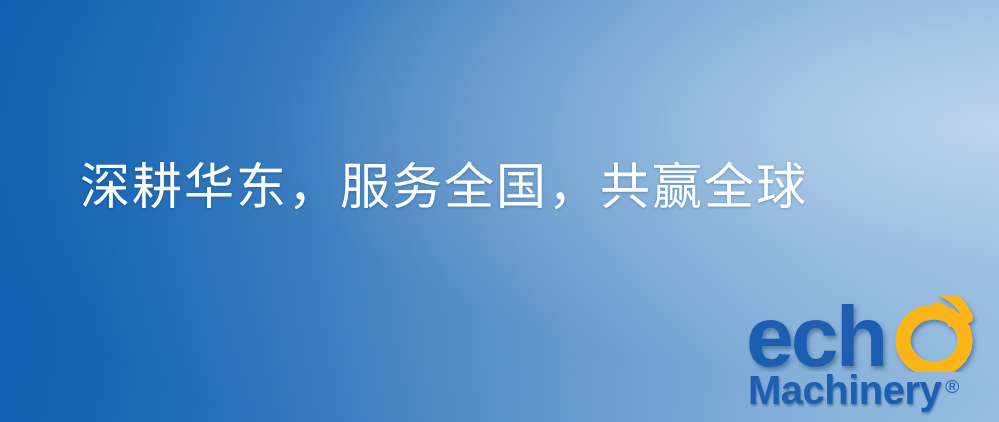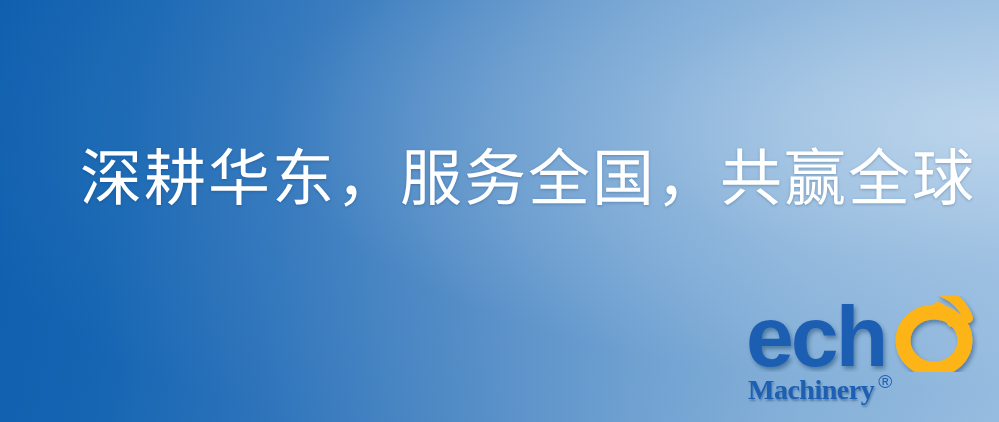--- a/index.html
+++ b/index.html
@@ -29,23 +29,23 @@
                       #4d88c4 48%,
                       #6b9ed0 64%,
                       #86b1d9 80%,
                       #9cc0e2 100%);
   }
 
   
   .headline {
     position: absolute;
     left: 80px;
-    top: 144px;
+    top: 152px;
     font-family: "Liberation Serif", "DejaVu Serif", serif;
-    font-size: 62px;
+    font-size: 50px;
     line-height: 70px;
     letter-spacing: 2px;
     color: #ffffff;
     white-space: nowrap;
     text-shadow: 0 1px 3px rgba(8, 52, 104, 0.30);
   }
 
   
   .subtitle {
     position: absolute;
@@ -79,23 +79,23 @@
   .logo-sub {
     position: absolute;
     left: 6px;
     top: 72px;
     height: 46px;
     display: flex;
     align-items: baseline;
   }
 
   .logo-sub-text {
-    font-family: Liberation Serif, serif;
+    font-family: Liberation Sans, sans-serif;
     font-weight: 700;
-    font-size: 28px;
+    font-size: 40px;
     line-height: 44px;
     letter-spacing: -0.5px;
     color: #1d5fb2;
     text-shadow: 1px 2px 2px rgba(10, 48, 96, 0.38);
   }
 
   .logo-sub-reg {
     font-family: "Liberation Sans", sans-serif;
     font-size: 19px;
     line-height: 19px;

